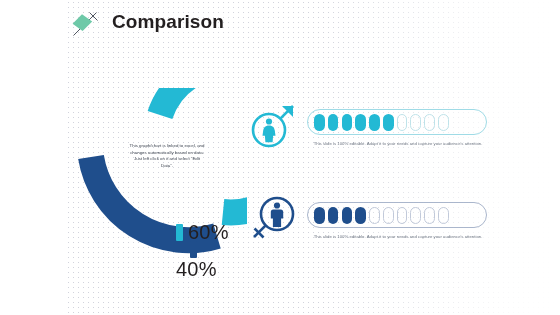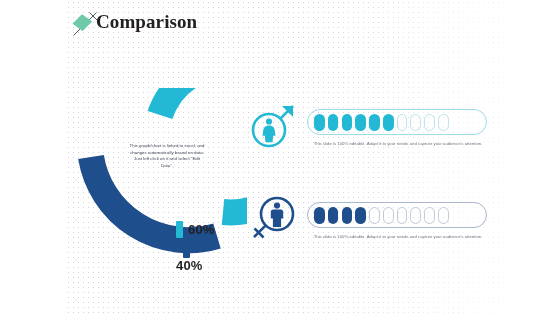--- a/index.html
+++ b/index.html
@@ -36,45 +36,44 @@
     background:#fff;pointer-events:none;
   }
   
   #header{
     position:absolute;left:0;top:0;width:560px;height:46px;
   }
   #diamond-icon{
     position:absolute;left:70px;top:9px;width:30px;height:30px;
   }
   #title{
-    position:absolute;left:96px;top:11px;
+    position:absolute;left:112px;top:11px;
     font-size:19px;font-weight:bold;color:#231f20;
     letter-spacing:.1px;
     white-space:nowrap;
-    font-family:Liberation Serif, serif;
   }
   
   #donut-wrap{
     position:absolute;left:62px;top:88px;width:185px;height:180px;
   }
   #donut-center-text{
     position:absolute;
     left:128px;top:143px;width:78px;
     font-size:4.4px;line-height:1.5;
     color:#3d4450;text-align:center;
   }
   .legend-row{
     position:absolute;
     display:flex;align-items:center;
   }
   .legend-sw{
     width:7px;height:17px;margin-right:5px;border-radius:1px;
   }
   .legend-val{
-    font-size:13px;color:#231f20;font-weight:bold;letter-spacing:.2px;
+    font-size:20px;color:#231f20;font-weight:normal;letter-spacing:.2px;
   }
   #legend-60{left:176px;top:221px;}
   #legend-40{left:176px;top:241px;flex-direction:column;}
   
   .row{position:absolute;left:250px;width:250px;height:76px;}
   #row-0{top:96px;}
   #row-1{top:189px;}
   .row-icon{position:absolute;left:0;top:2px;width:48px;height:55px;}
   .bar{
     position:absolute;left:57px;top:13px;

